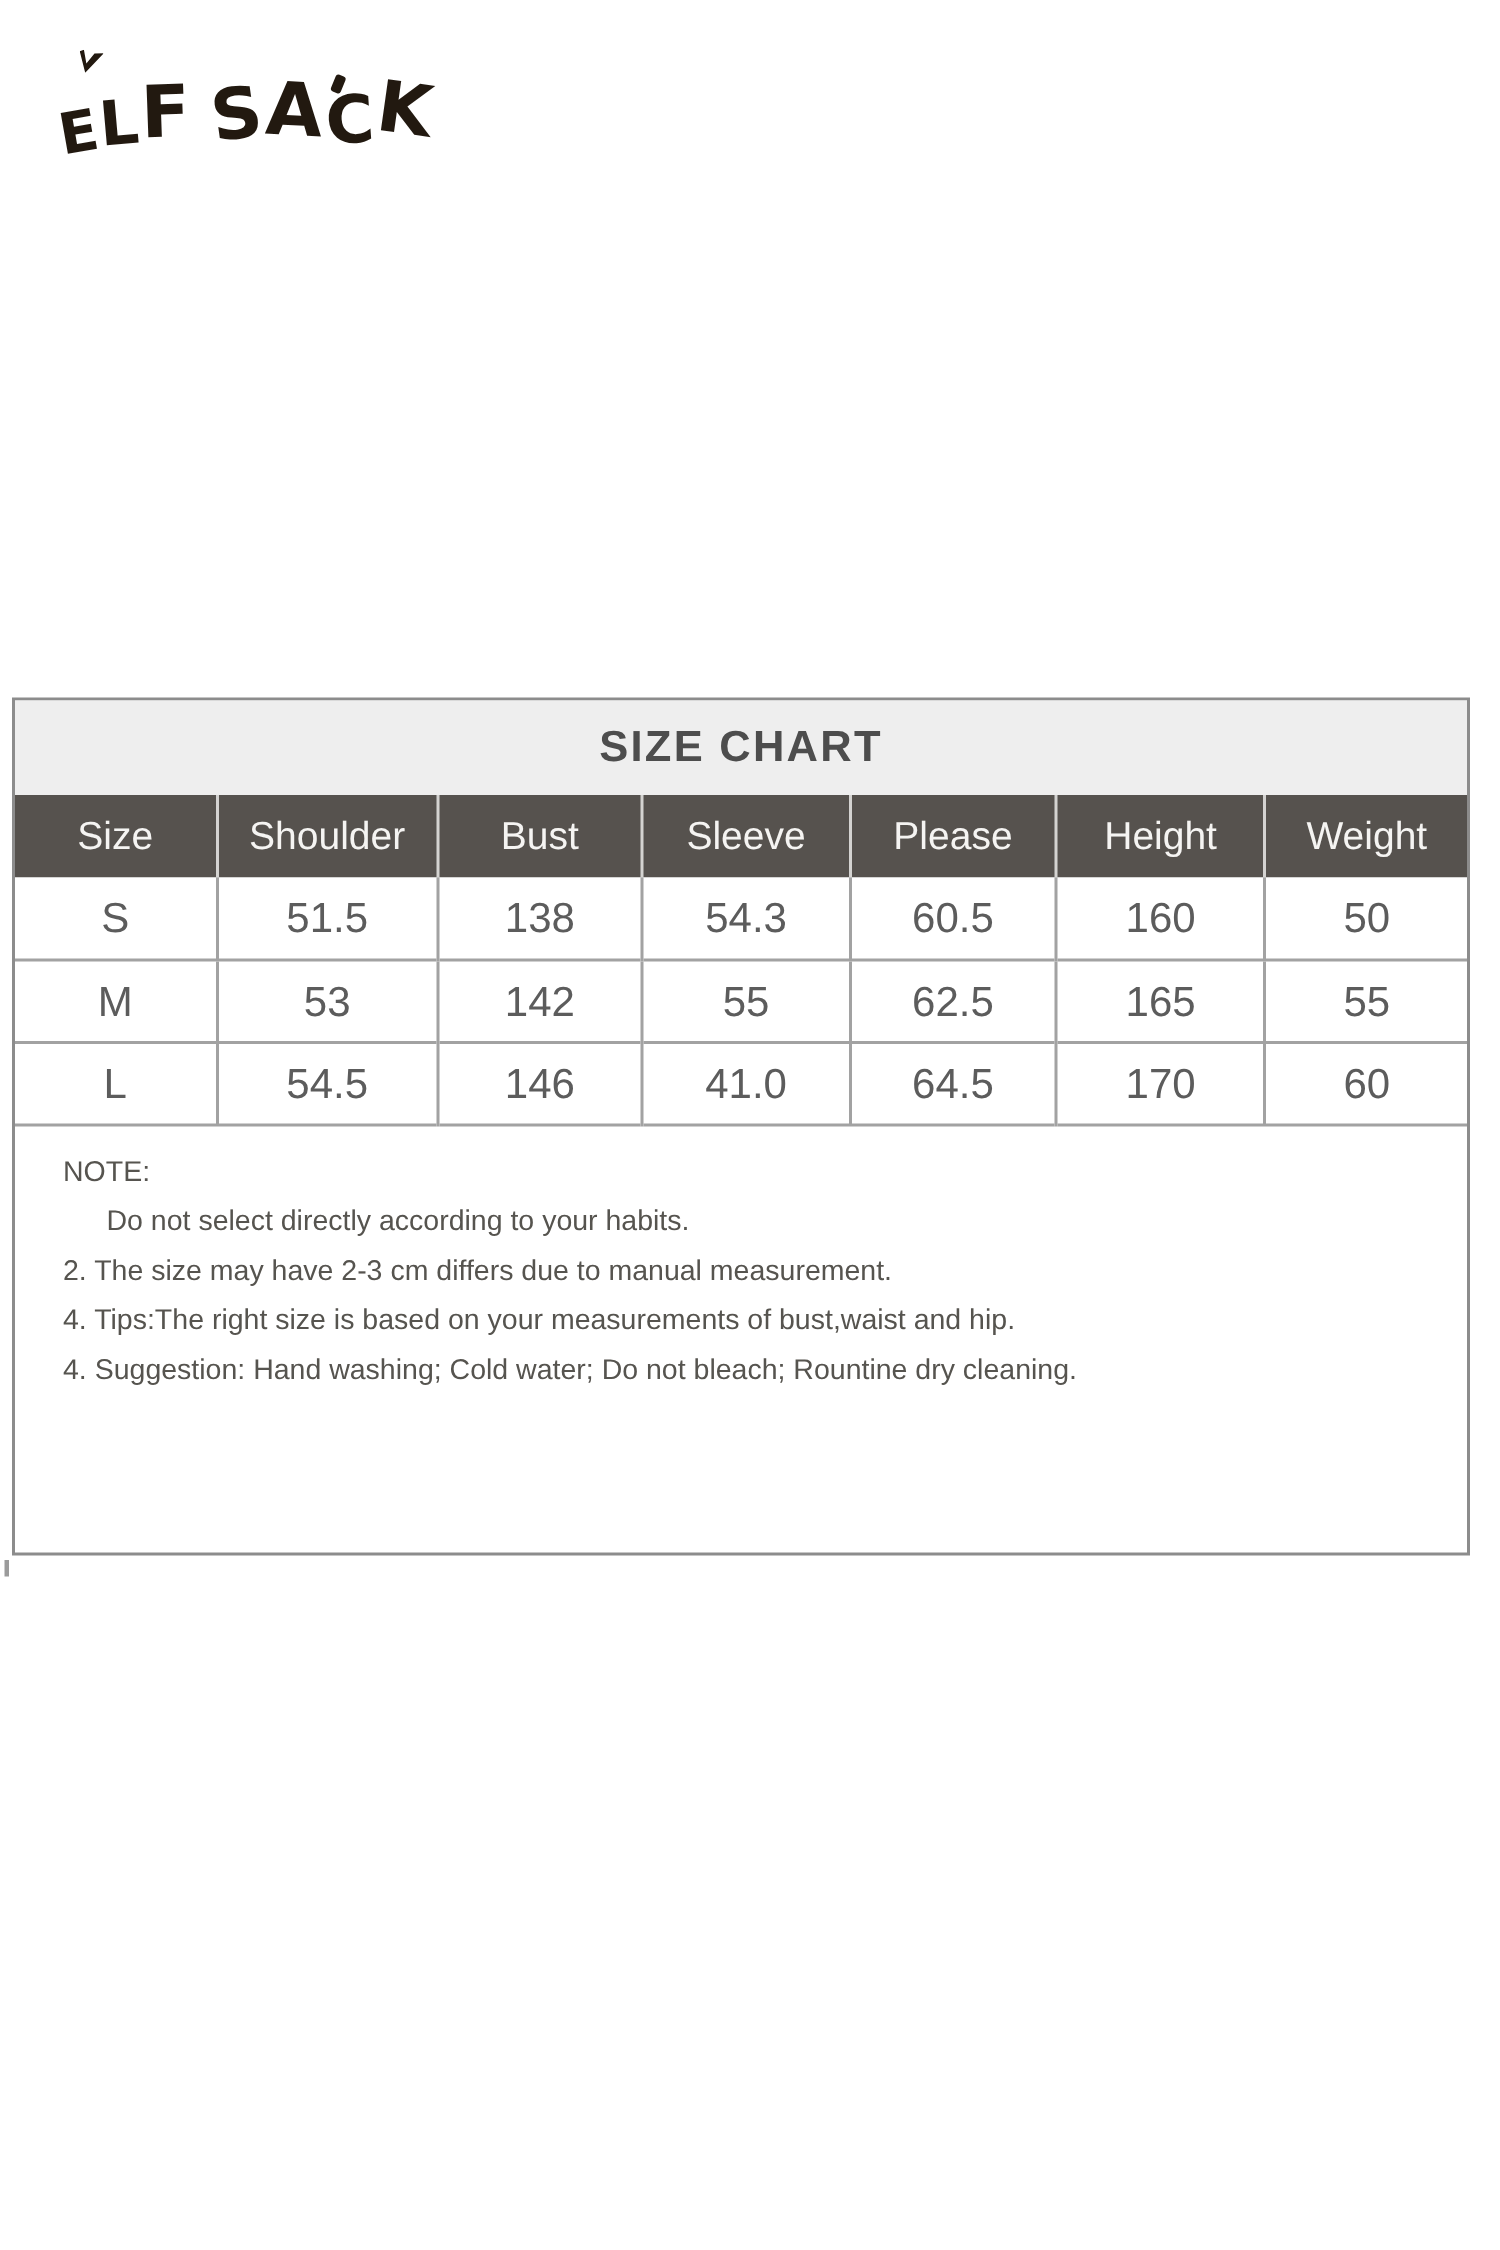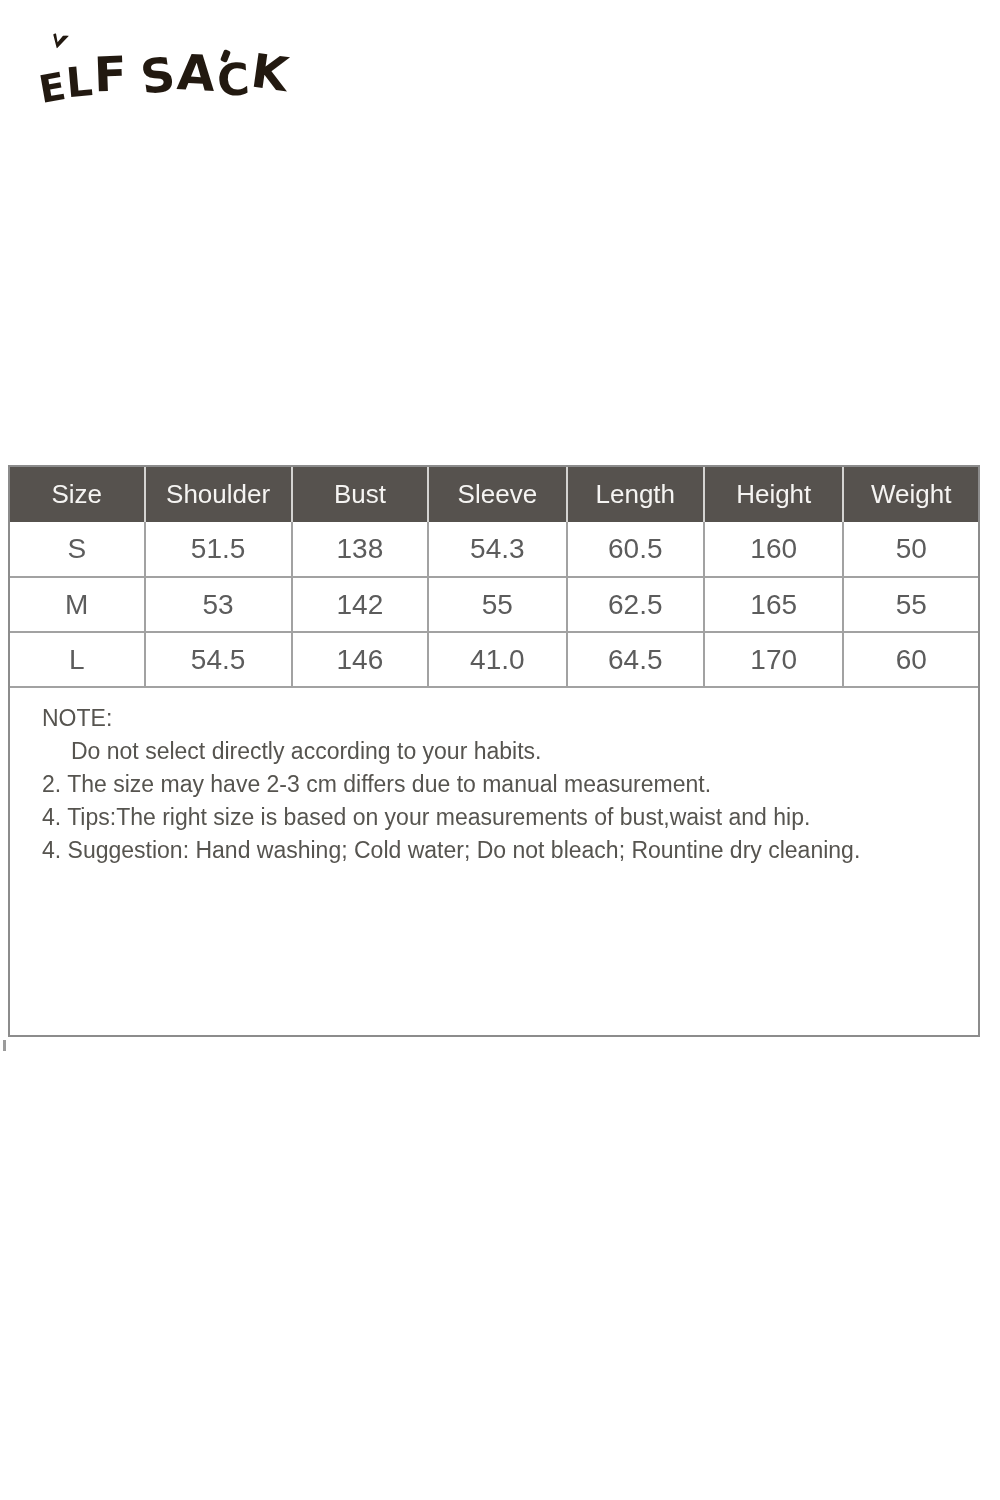--- a/index.html
+++ b/index.html
@@ -99,21 +99,21 @@
     background: #ffffff;
   }
   table.size-table td:first-child { border-left: none; }
   table.size-table tbody tr:first-child td { border-top: none; }
   table.size-table { border-bottom: 2px solid #a2a2a2; }
 
   
   .note {
     padding: 14px 30px 0 32px;
     color: #56544f;
-    font-size: 23px;
+    font-size: 19px;
     line-height: 33px;
   }
   .note-line.indent { padding-left: 29px; }
 
   
   .artifact {
     position: absolute;
     left: 3px;
     top: 1040px;
     width: 3px;
@@ -126,38 +126,39 @@
 
 <div class="page">
 
   <div class="logo">
     <span class="logo-accent-1"></span>
     <span class="logo-accent-2"></span>
     <span class="letters" id="logo-letters"><span>E</span><span>L</span><span>F</span><span> </span><span>S</span><span>A</span><span>C</span><span>K</span></span>
   </div>
 
   <div class="chart-box">
+    <div class="chart-title">SIZE CHART</div>
 
     <table class="size-table">
       <colgroup>
         <col class="c1">
           <col class="c2">
           <col class="c3">
           <col class="c4">
         <col class="c5">
           <col class="c6">
           <col class="c7">
       </colgroup>
       <thead>
         <tr id="chart-head">
             <th>Size</th>
             <th>Shoulder</th>
             <th>Bust</th>
             <th>Sleeve</th>
-            <th>Length</th>
+            <th>Please</th>
             <th>Height</th>
             <th>Weight</th>
           </tr>
       </thead>
       <tbody id="chart-body">
           <tr>
             <td>S</td>
             <td>51.5</td>
             <td>138</td>
             <td>54.3</td>

